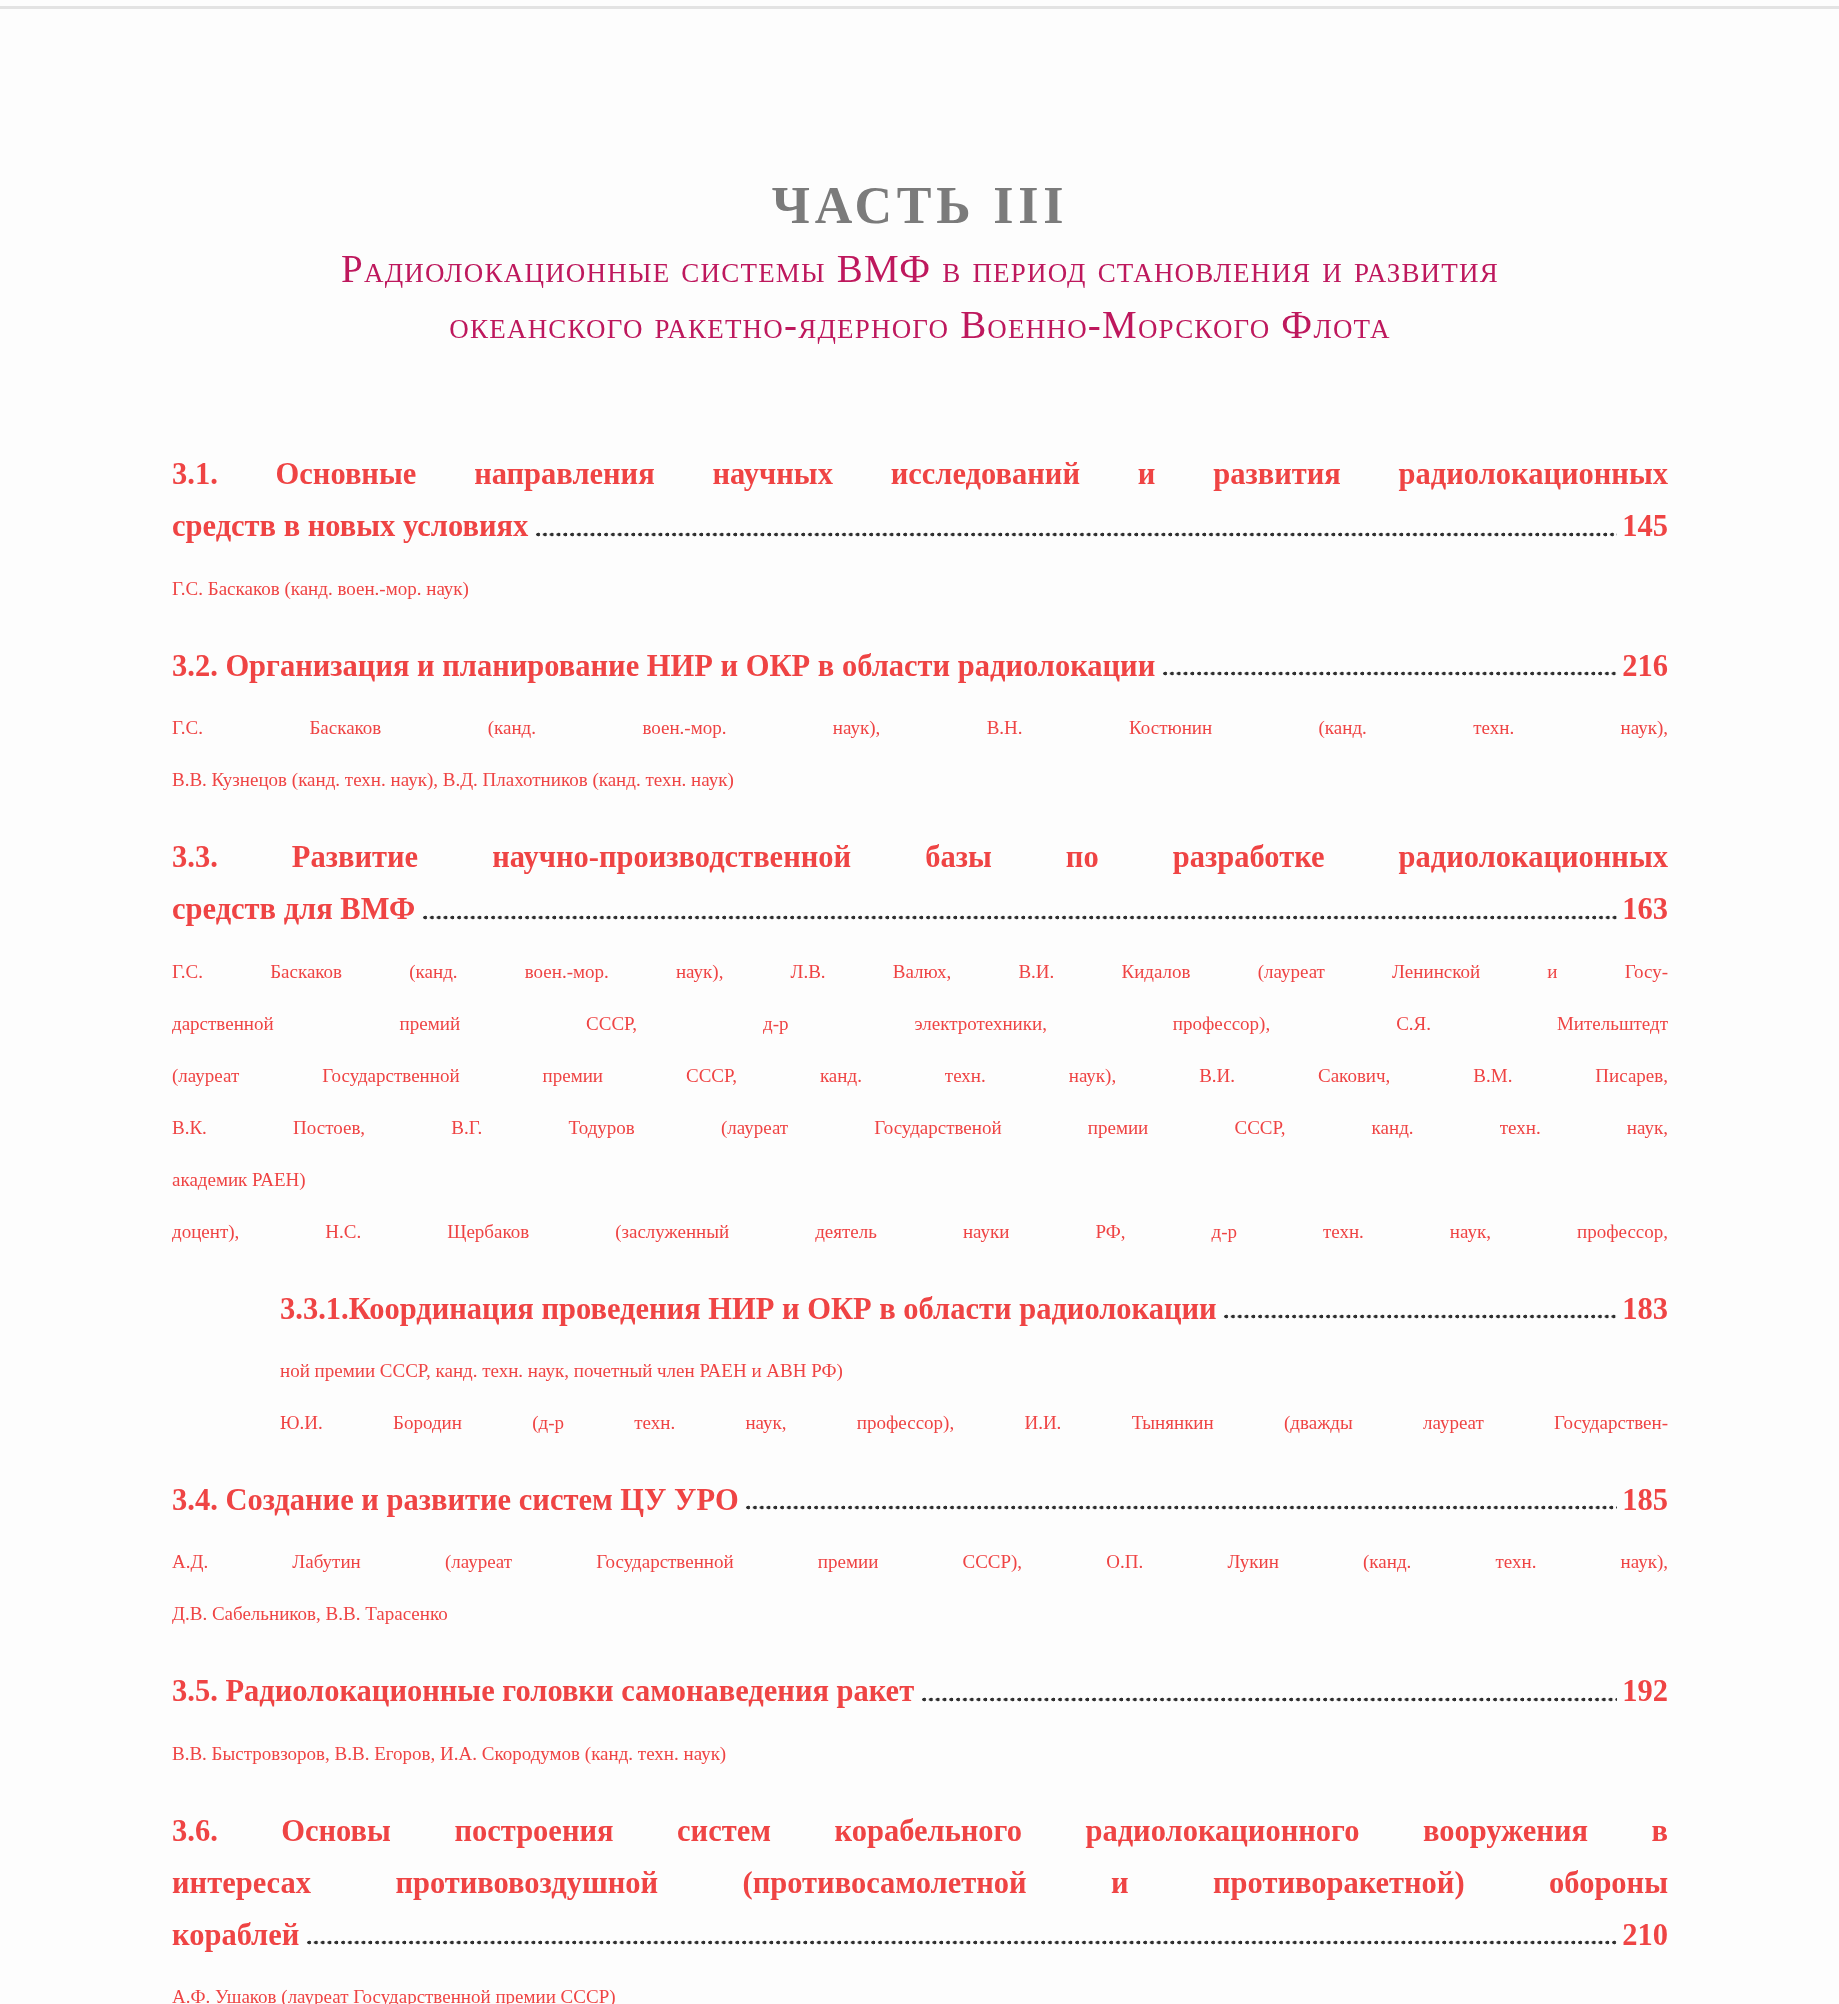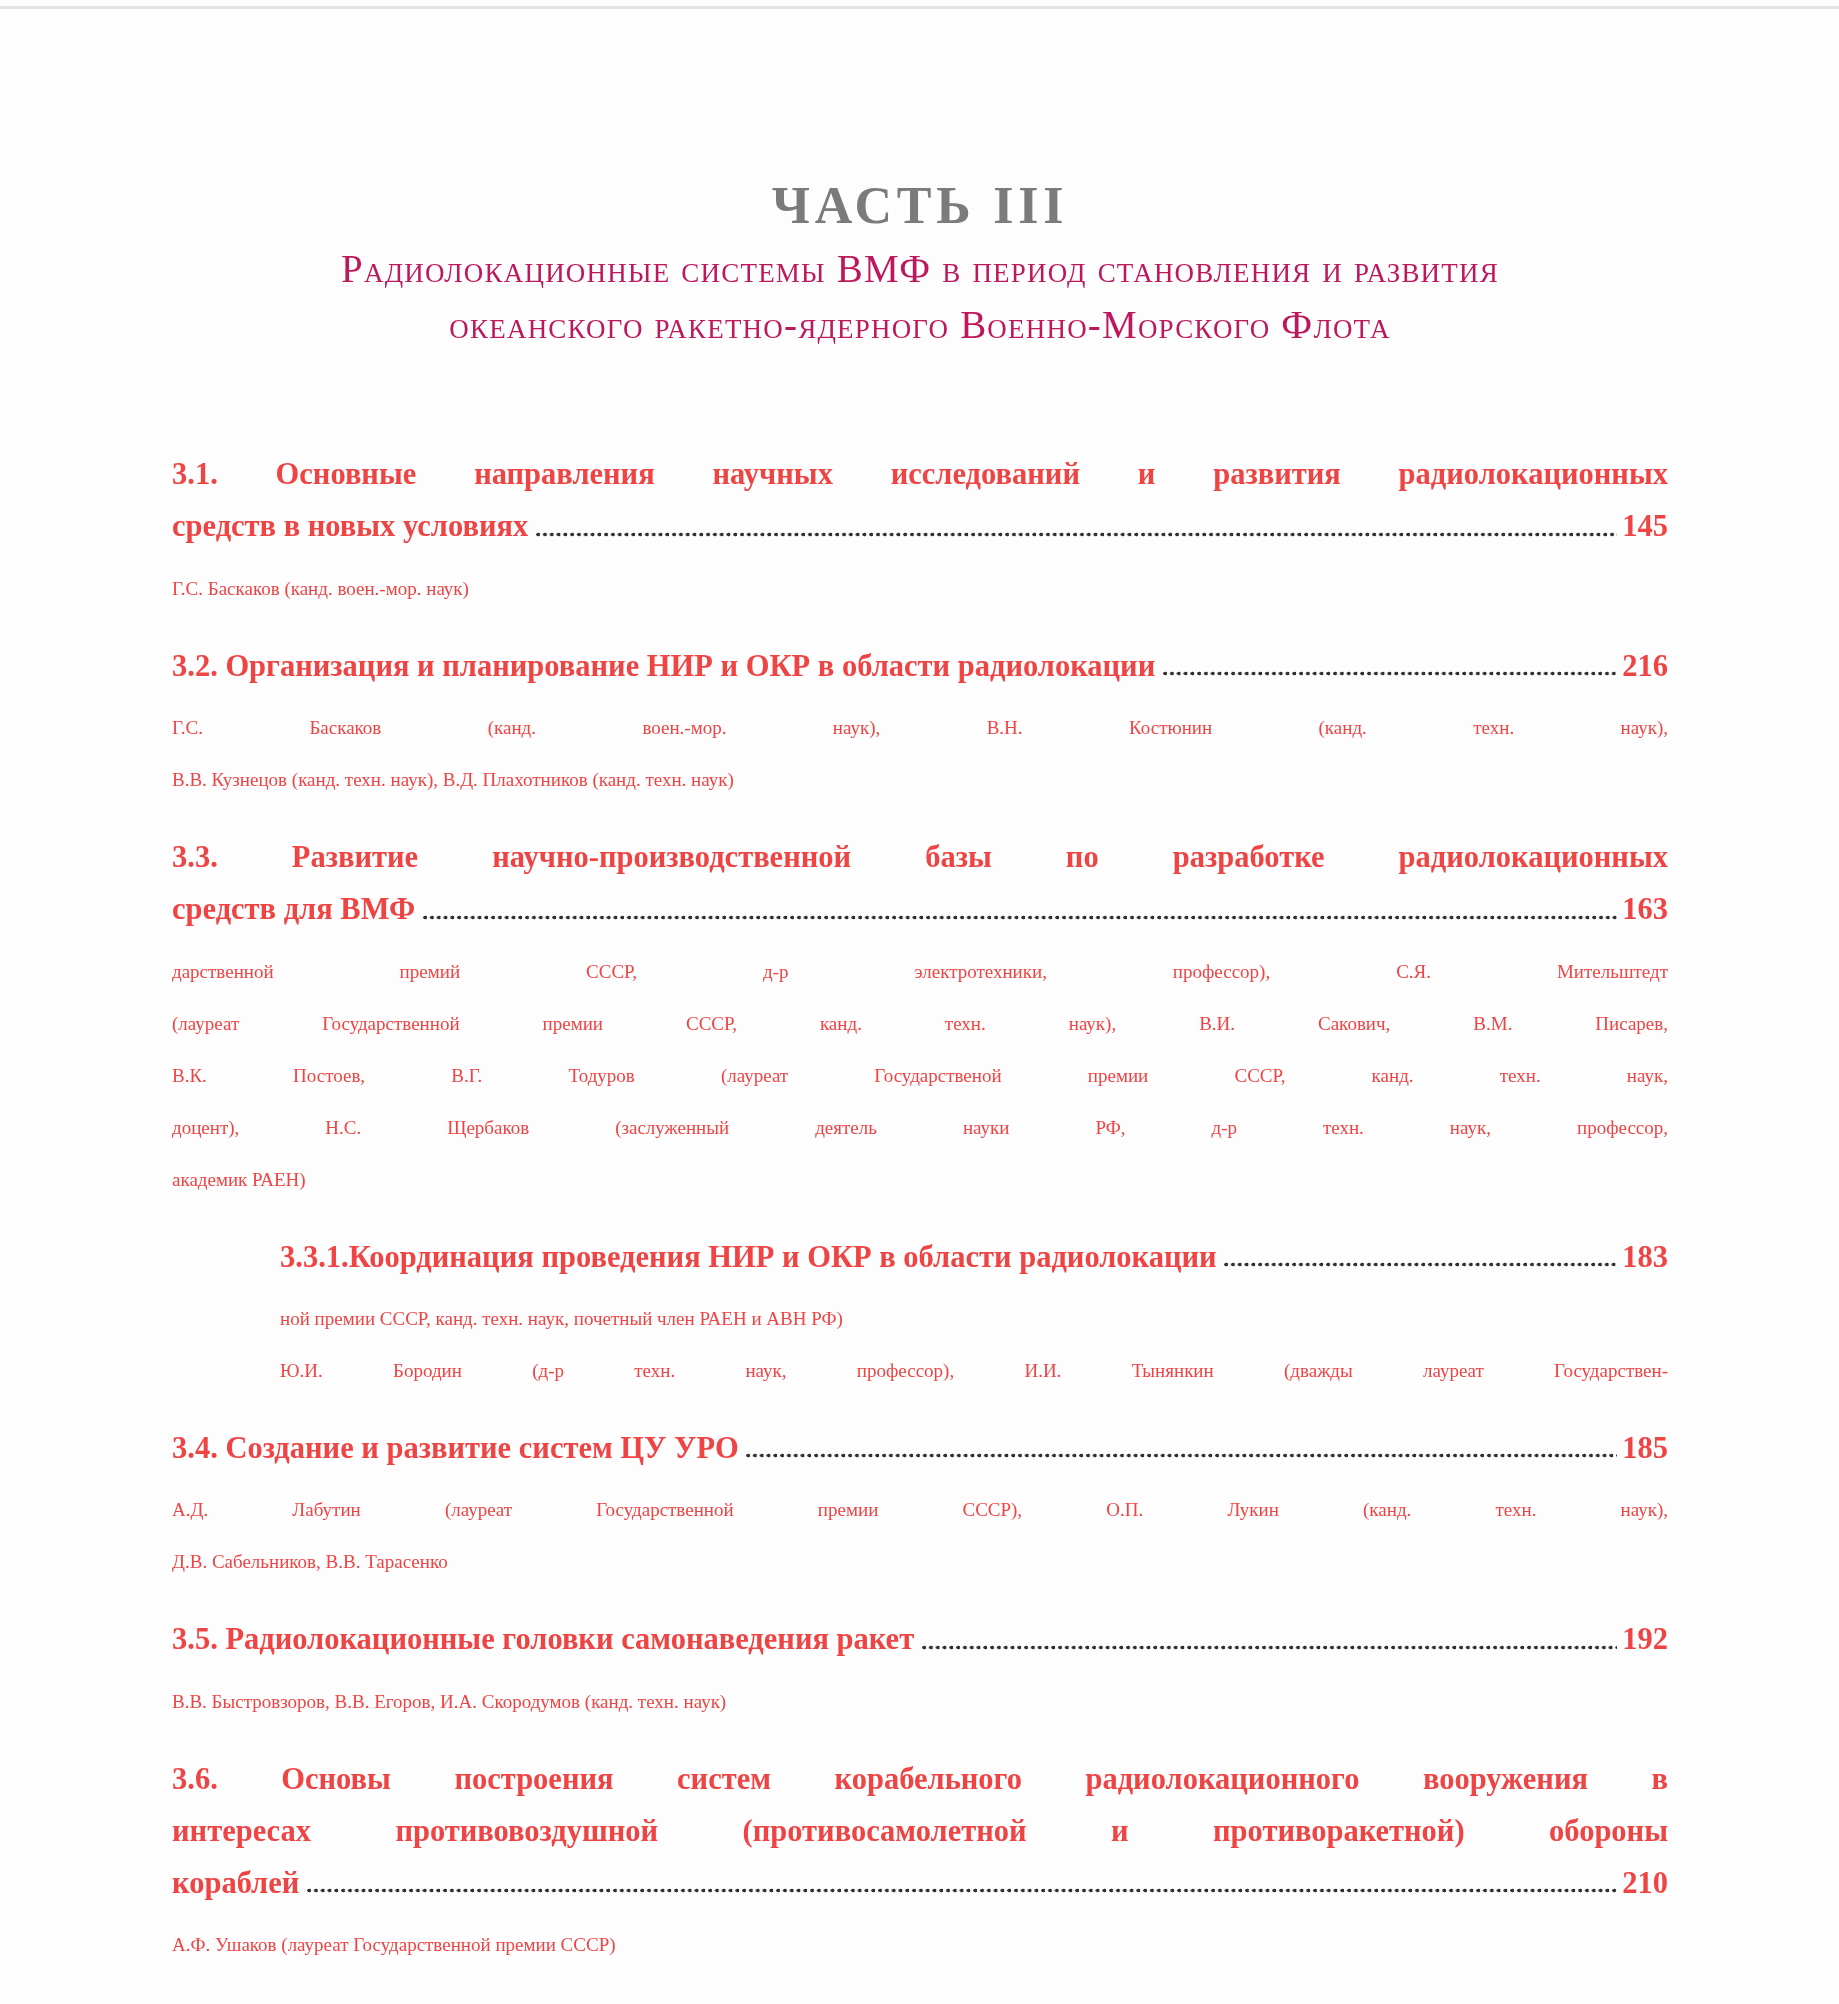--- a/index.html
+++ b/index.html
@@ -92,25 +92,26 @@
       <div class="toc-entry">
         <div class="title-block">
           <div class="line fill">3.3. Развитие научно-производственной базы по разработке радиолокационных</div>
           <div class="line leader-row">
             <span class="lt">средств для ВМФ</span>
             <span class="dots"></span>
             <span class="pg">163</span>
           </div>
         </div>
         <div class="authors-block">
+          <div class="line fill">Г.С. Баскаков (канд. воен.-мор. наук), Л.В. Валюх, В.И. Кидалов (лауреат Ленинской и Госу-</div>
           <div class="line fill">дарственной премий СССР, д-р электротехники, профессор), С.Я. Мительштедт</div>
           <div class="line fill">(лауреат Государственной премии СССР, канд. техн. наук), В.И. Сакович, В.М. Писарев,</div>
           <div class="line fill">В.К. Постоев, В.Г. Тодуров (лауреат Государственой премии СССР, канд. техн. наук,</div>
+          <div class="line">академик РАЕН)</div>
           <div class="line fill">доцент), Н.С. Щербаков (заслуженный деятель науки РФ, д-р техн. наук, профессор,</div>
-          <div class="line">академик РАЕН)</div>
         </div>
       </div>
       <div class="toc-entry indent">
         <div class="title-block">
           <div class="line leader-row">
             <span class="lt">3.3.1.Координация проведения НИР и ОКР в области радиолокации</span>
             <span class="dots"></span>
             <span class="pg">183</span>
           </div>
         </div>

